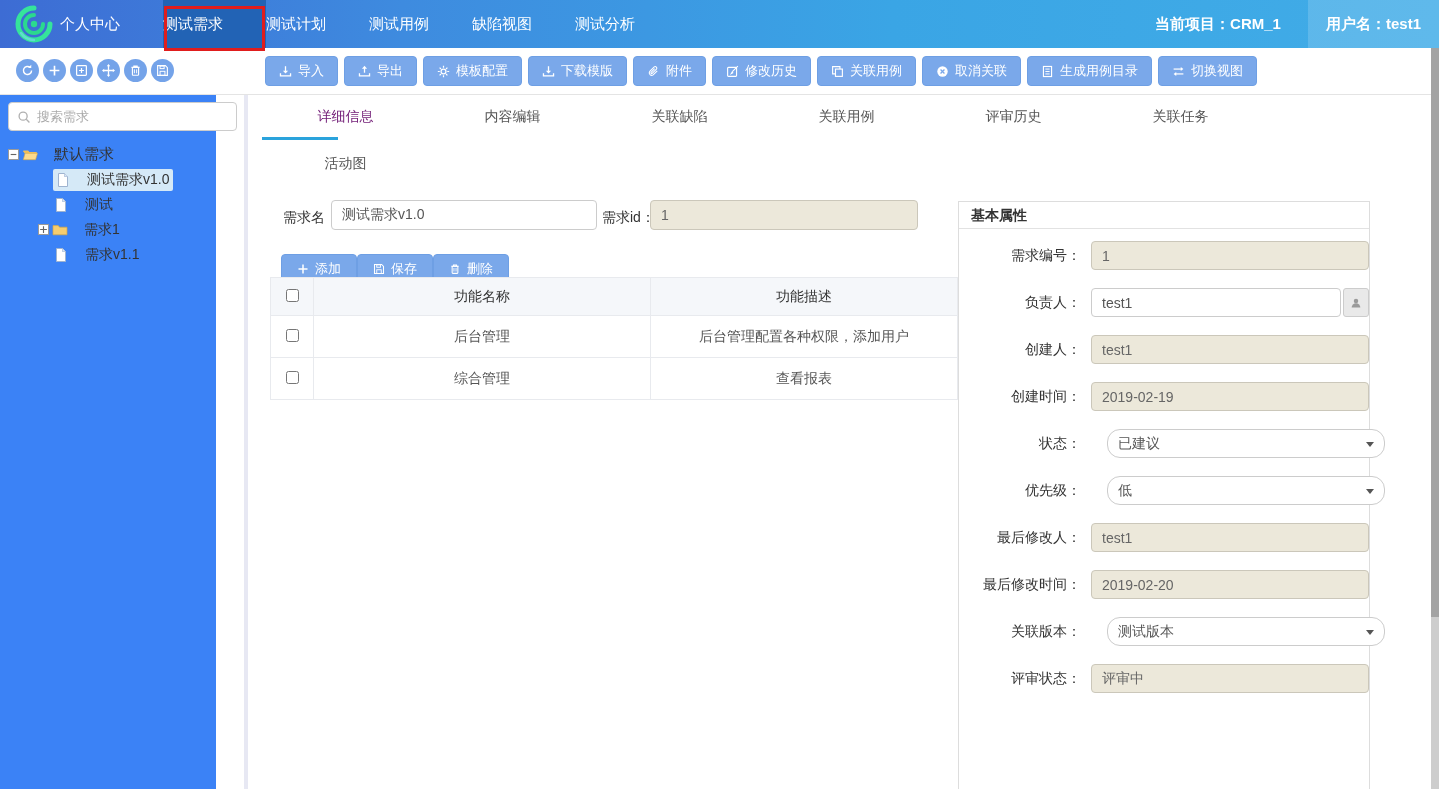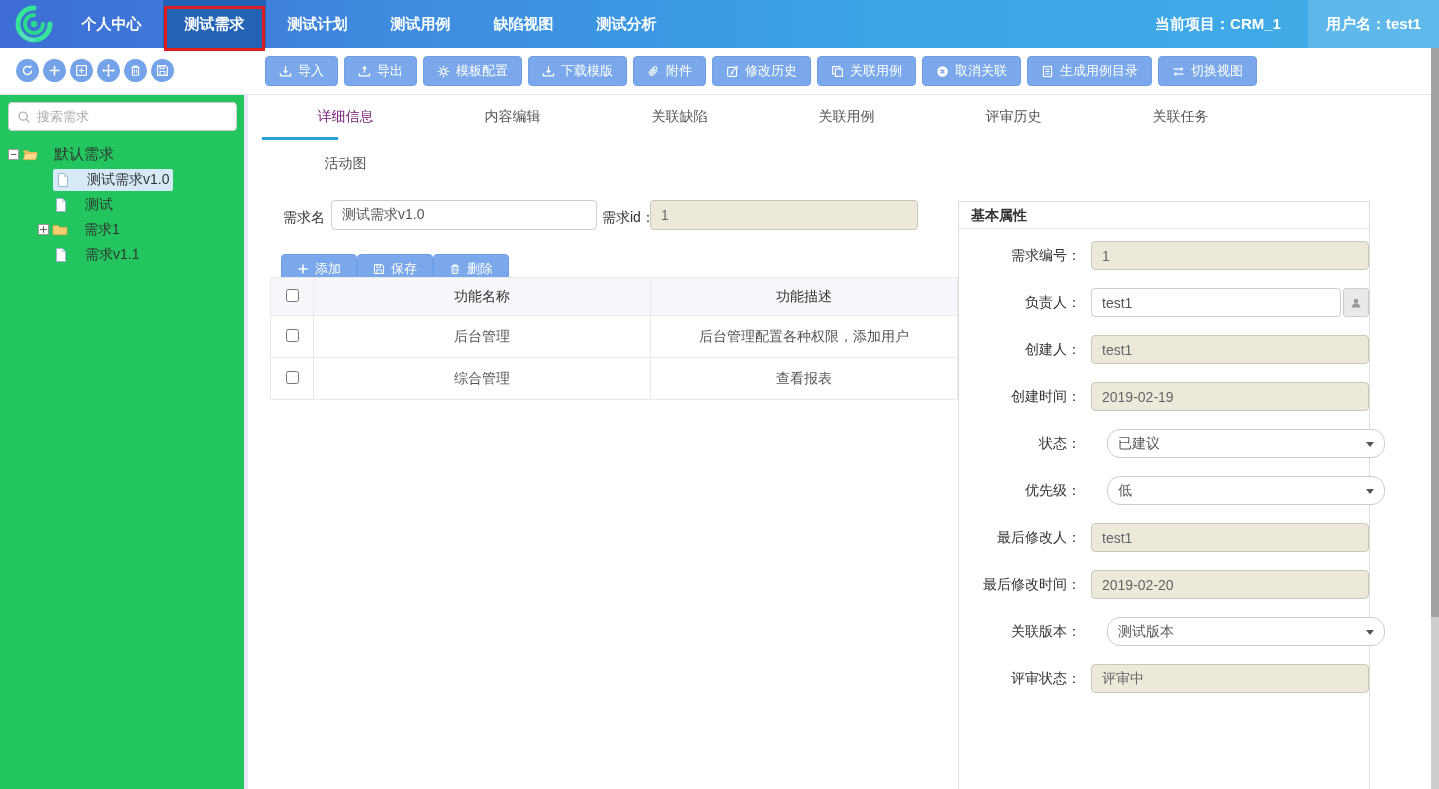--- a/index.html
+++ b/index.html
@@ -4,39 +4,39 @@
 <style>
   *{box-sizing:border-box;margin:0;padding:0}
   html,body{width:1439px;height:789px}
   body{position:relative;font-family:"Liberation Sans","DejaVu Sans",sans-serif;background:#fff;overflow:hidden;font-size:14px}
   svg{display:block}
 
   
   .nav{position:absolute;left:0;top:0;width:1439px;height:48px;
        background:linear-gradient(90deg,#3d6cd4 0%,#3e8bdf 28%,#3aa5e5 62%,#41ace7 100%)}
   .logo{position:absolute;left:12px;top:4px;width:44px;height:40px}
-  .nav-item{position:absolute;top:0;width:103px;height:48px;line-height:48px;text-align:center;
-            color:#fff;font-size:15px;font-weight:bold;cursor:pointer}
+  .nav-item{position:absolute;top:0;width:103px;height:48px;line-height:48px;text-align:left;
+            color:#fff;font-size:15px;font-weight:normal;cursor:pointer}
   .nav-item.sel{background:#2263b5}
   .red-box{position:absolute;left:164px;top:6px;width:101px;height:45px;border:3px solid #e01d1d;z-index:6;pointer-events:none}
   .nav-right{position:absolute;top:0;height:48px;line-height:48px;color:#fff;font-size:15px;font-weight:bold;text-align:center}
   .proj{left:1143px;width:150px}
   .user{left:1308px;width:131px;background:rgba(255,255,255,.16)}
 
   
   .toolbar{position:absolute;left:0;top:48px;width:1439px;height:47px;background:#fff;border-bottom:1px solid #e4e4e4}
   .circs{position:absolute;left:16px;top:11px;display:flex;gap:4px}
   .circ{width:23px;height:23px;border-radius:50%;background:#74a3e9;color:#fff;
         display:flex;align-items:center;justify-content:center;cursor:pointer;border:none}
   .tbtns{position:absolute;left:265px;top:8px;display:flex;gap:6px}
   .tbtn{height:30px;padding:12px 13px;background:#7aa8ea;border:1px solid #6e9fe4;border-radius:4px;
         color:#fff;font-size:13px;display:flex;align-items:center;gap:6px;cursor:pointer;white-space:nowrap}
 
   
-  .sidebar{position:absolute;left:0;top:95px;width:244px;height:694px;background:#22c55e}
+  .sidebar{position:absolute;left:0;top:95px;width:216px;height:694px;background:#3b82f6}
   .vdiv{position:absolute;left:244px;top:95px;width:4px;height:694px;background:#e7e8f3}
   .search{position:absolute;left:8px;top:7px;width:229px;height:29px;border:1px solid #ccc;border-radius:4px;
           display:flex;align-items:center;padding:0 8px;gap:6px;background:#fff}
   .search input{flex:1;border:none;outline:none;font-size:13px;color:#333;font-family:inherit;min-width:0}
   .search input::placeholder{color:#a9a9a9}
   .tree{position:absolute;left:8px;top:47px;width:230px;color:#333}
   .trow{display:flex;align-items:center;height:25px;cursor:pointer}
   .trow .lbl{margin-left:16px;font-size:14px}
   .trow.root .lbl{font-size:15px}
   .node{display:flex;align-items:center;padding:2px 4px 2px 2px;border-radius:2px}

